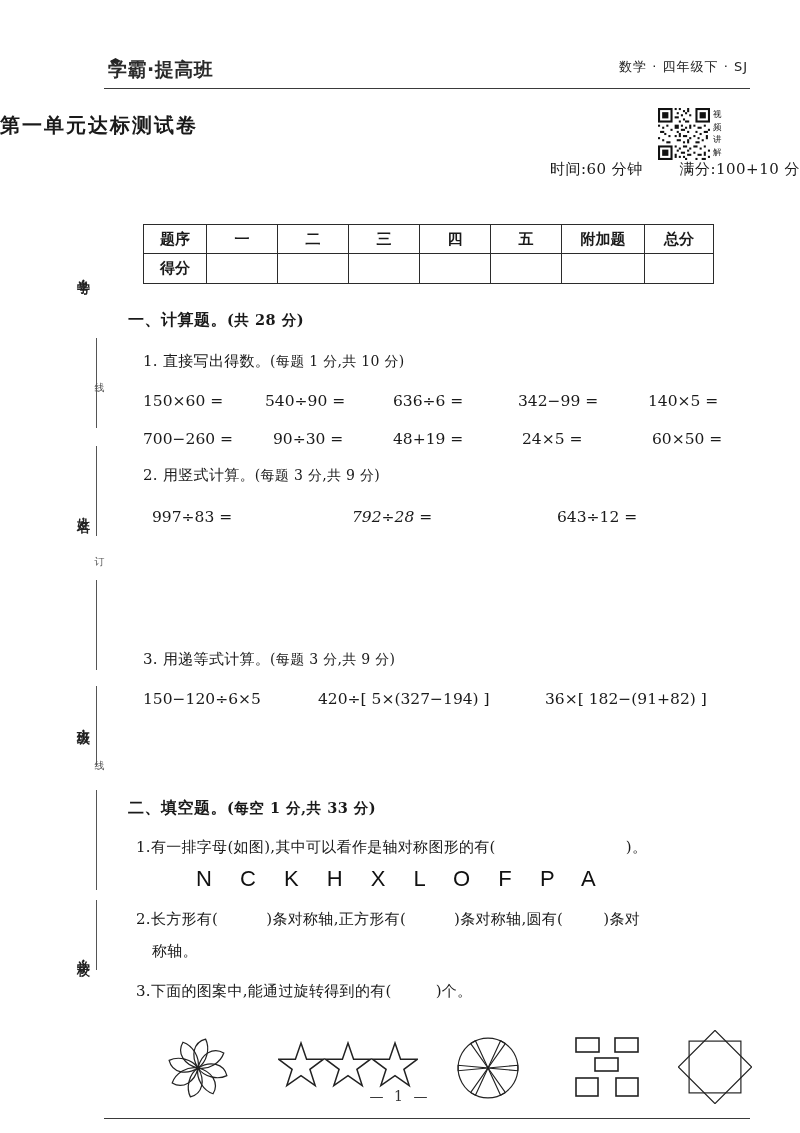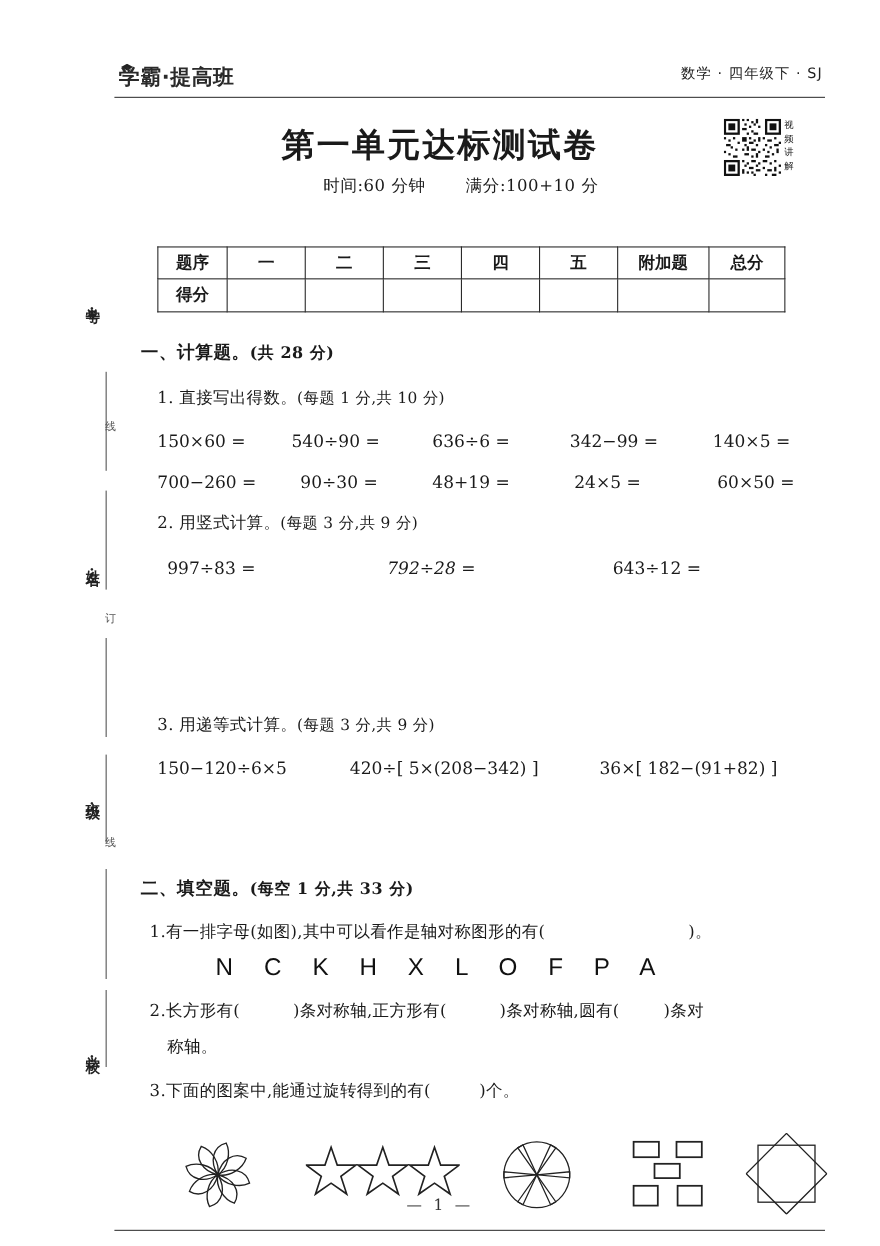--- a/index.html
+++ b/index.html
@@ -60,32 +60,32 @@
     height: 0;
     border-top: 1px solid #3a3a3a;
   }
 
   
   .title {
     position: absolute;
     left: 0;
     right: 0;
     top: 112px;
-    text-align: center;
-    font-size: 30px;
+    text-align: left;
+    font-size: 20px;
     font-weight: bold;
     letter-spacing: 2px;
     font-family: "DejaVu Serif", "Liberation Serif", serif;
   }
   .subtitle {
     position: absolute;
     left: 0;
     right: 0;
     top: 160px;
-    text-align: center;
+    text-align: right;
     font-size: 15px;
     letter-spacing: 0.5px;
     padding-left: 38px;
   }
   .subtitle .gap { display: inline-block; width: 26px; }
 
   
   .qr-wrap {
     position: absolute;
     left: 658px;
@@ -402,21 +402,21 @@
   </div>
   <div class="expr" style="left:152px; top:508px;">997÷83 =</div>
   <div class="expr" style="left:352px; top:508px;font-style:italic;">792÷28 =</div>
   <div class="expr" style="left:557px; top:508px;">643÷12 =</div>
 
   <div class="q-line row-abs" style="left:143px; top:650px;">
     <span>3.</span>
     <span>用递等式计算。</span><span class="pts">(每题 3 分,共 9 分)</span>
   </div>
   <div class="expr" style="left:143px; top:690px;">150−120÷6×5</div>
-  <div class="expr" style="left:318px; top:690px;">420÷[ 5×(208−342) ]</div>
+  <div class="expr" style="left:318px; top:690px;">420÷[ 5×(327−194) ]</div>
   <div class="expr" style="left:545px; top:690px;">36×[ 182−(91+82) ]</div>
 
   <div class="sec-head row-abs" style="left:128px; top:798px;">
     <span>二、填空题。</span><span class="pts">(每空 1 分,共 33 分)</span>
   </div>
 
   <div class="q-line row-abs" style="left:136px; top:838px; width:616px;">
     <span>1.</span><span>有一排字母(如图),其中可以看作是轴对称图形的有(</span><span style="display:inline-block;width:130px;"></span><span>)。</span>
   </div>
 

